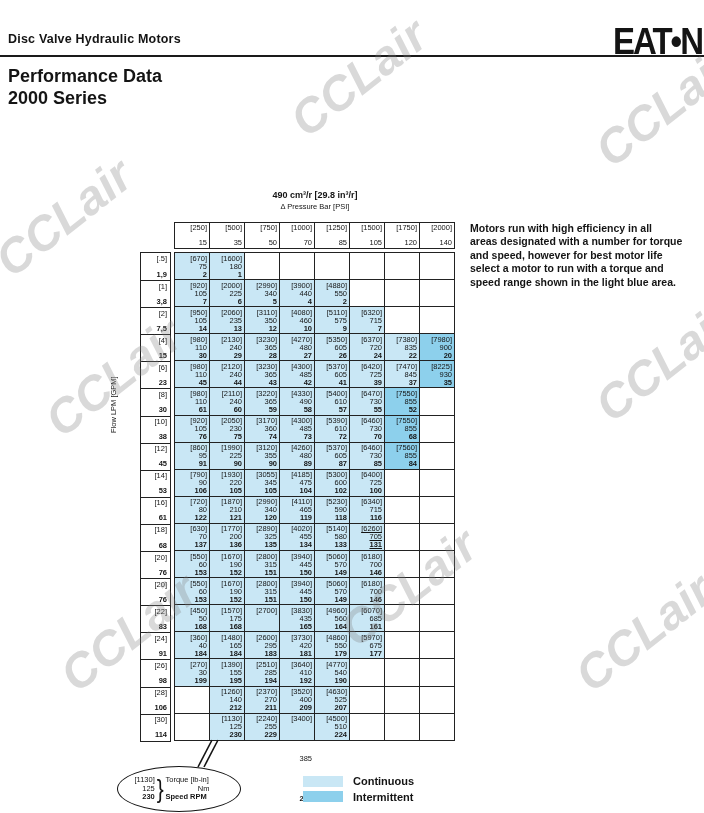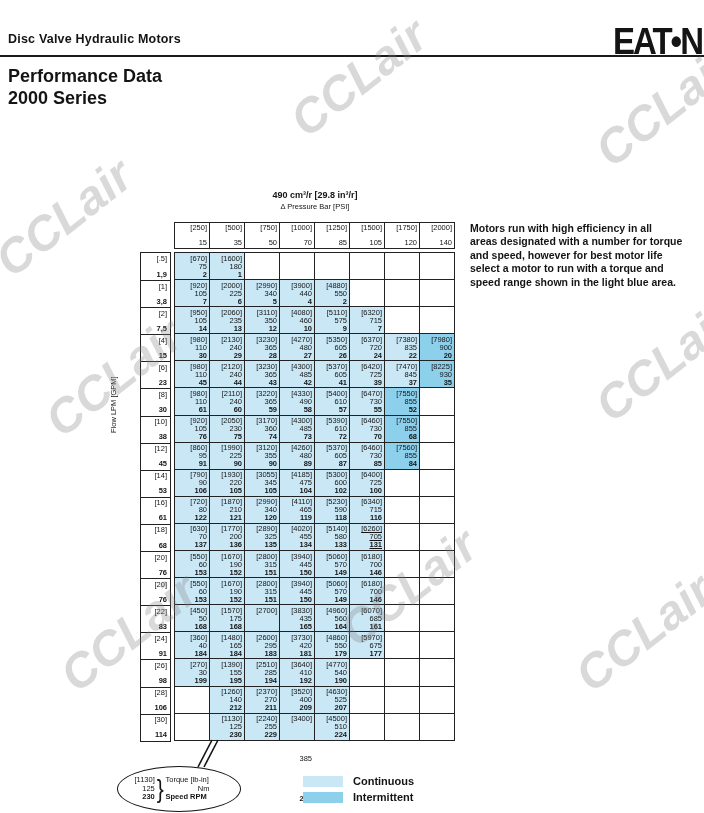--- a/index.html
+++ b/index.html
@@ -763,21 +763,21 @@
     <div>areas designated with a number for torque</div>
     <div>and speed, however for best motor life</div>
     <div>select a motor to run with a torque and</div>
     <div>speed range shown in the light blue area.</div>
   </div>
 
   <div class="abs content" style="left:303px; top:775px; display:flex; align-items:center; gap:10px;">
     <div class="legend-swatch" id="sw-c" style="background: rgb(201, 231, 245);"></div>
     <div class="legend-label">Continuous</div>
   </div>
-  <div class="abs content" style="left:303px; top:791px; display:flex; align-items:center; gap:10px;">
+  <div class="abs content" style="left:303px; top:791px; display:flex; gap:10px;">
     <div class="legend-swatch" id="sw-i" style="background: rgb(141, 208, 236);"></div>
     <div class="legend-label">Intermittent</div>
   </div>
 
   <svg class="abs leader content" width="704" height="813">
     <line x1="212" y1="740" x2="198" y2="767" stroke="#141414" stroke-width="1.6"></line>
     <line x1="218" y1="740" x2="204" y2="767" stroke="#141414" stroke-width="1.6"></line>
   </svg>
 
   <div class="abs callout content">

